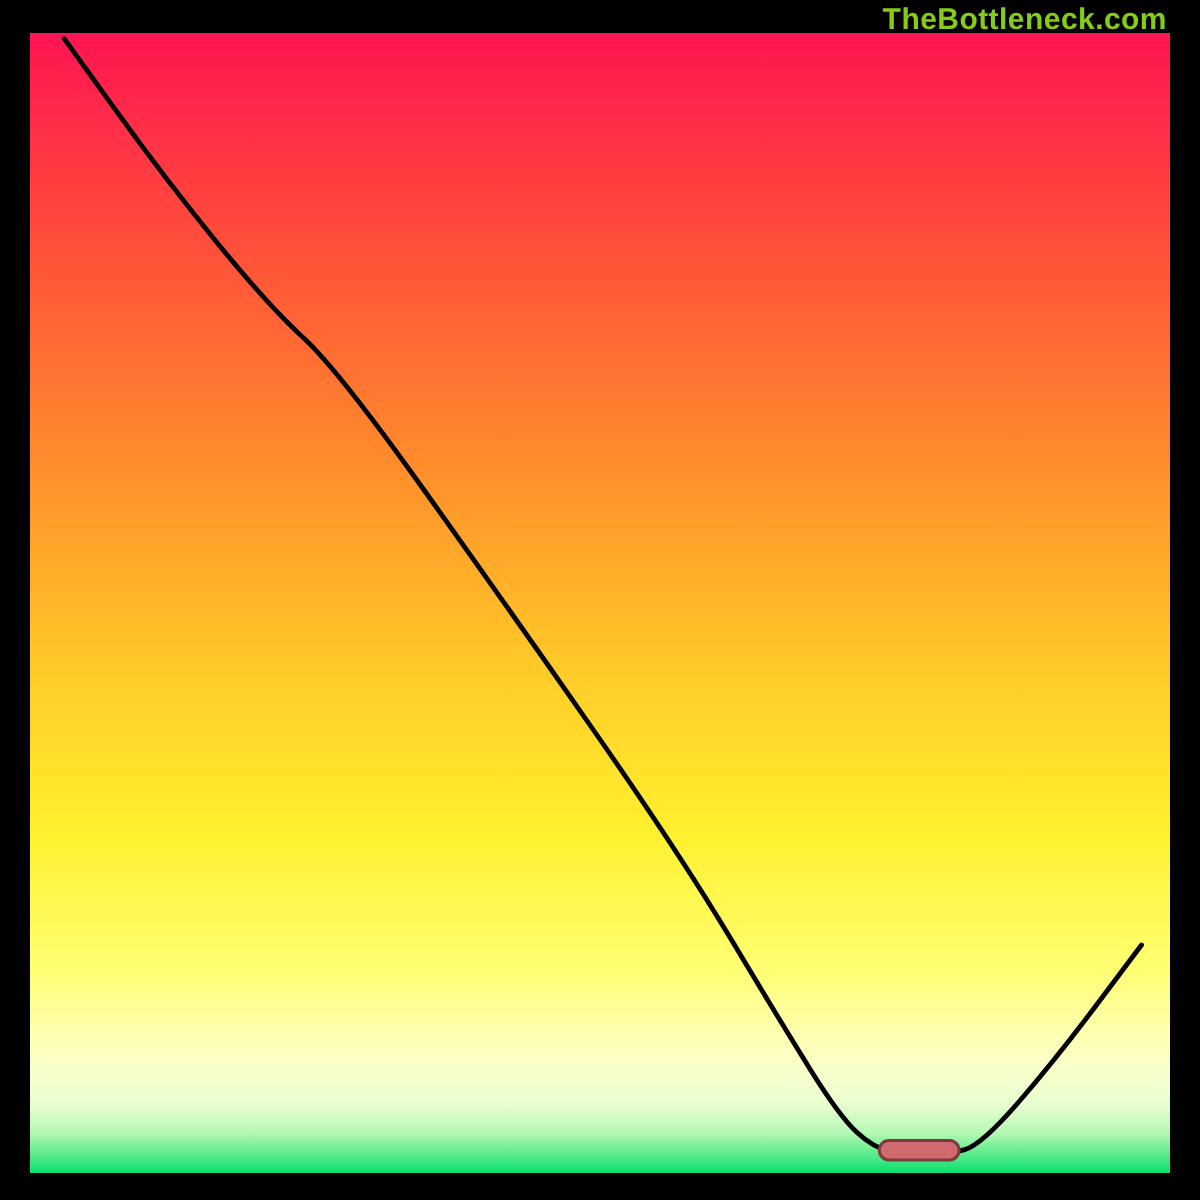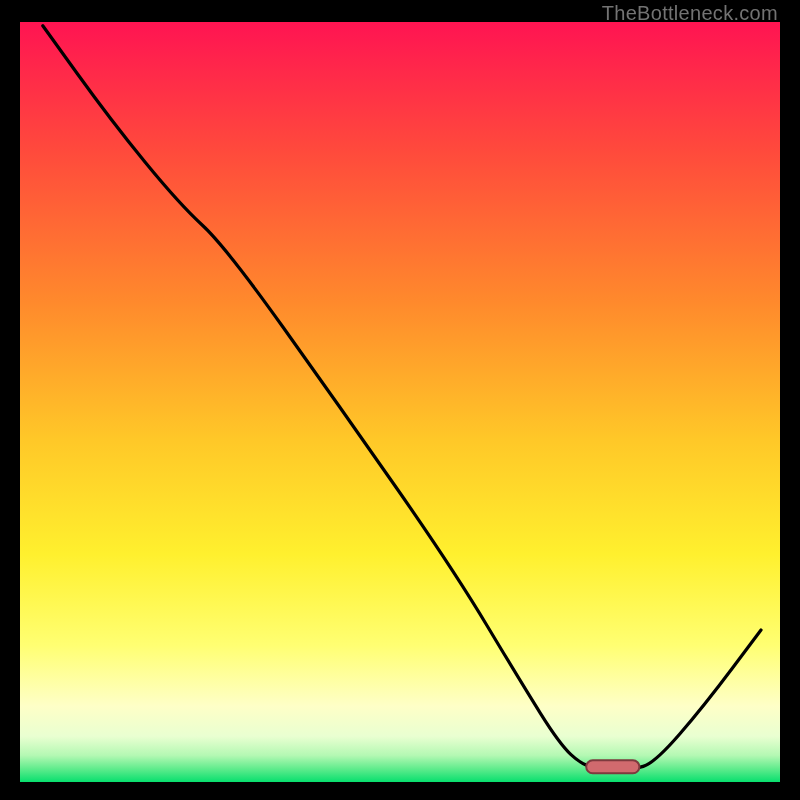--- a/index.html
+++ b/index.html
@@ -16,23 +16,23 @@
     left: 20px;
     top: 22px;
     width: 760px;
     height: 760px;
     background: #000;
   }
   .watermark {
     position: absolute;
     top: 2px;
     right: 22px;
-    color: #737373;
+    color: #84cc16;
     font-size: 20px;
-    font-weight: 400;
+    font-weight: 700;
     letter-spacing: 0.3px;
   }
   svg {
     display: block;
   }
 </style>
 </head>
 <body>
 
 <div class="frame">

